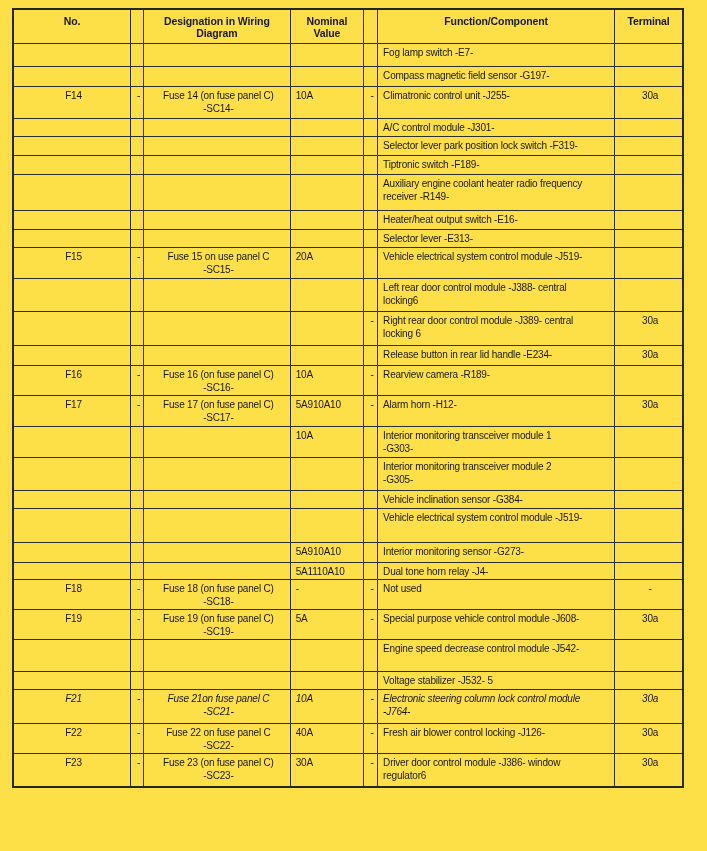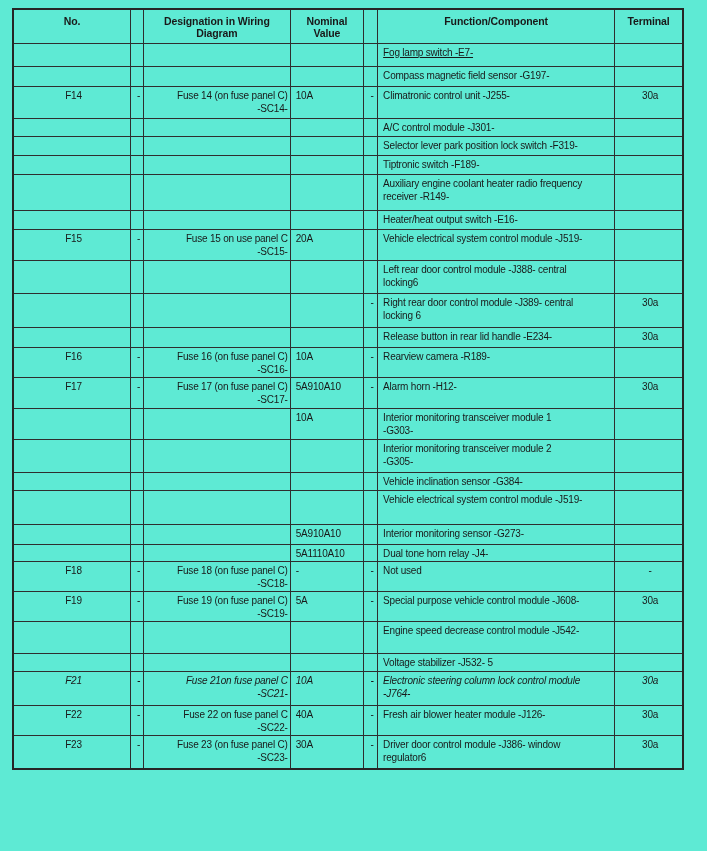--- a/index.html
+++ b/index.html
@@ -4,21 +4,21 @@
 <style>
   html, body {
     margin: 0;
     padding: 0;
     background: #ffffff;
   }
   .page {
     position: relative;
     width: 707px;
     height: 851px;
-    background: #5eead4;
+    background: #fde047;
     font-family: "Liberation Sans", sans-serif;
     color: #191919;
     overflow: hidden;
   }
   table.fuse-table {
     position: absolute;
     left: 12px;
     top: 8px;
     border-collapse: collapse;
     table-layout: fixed;
@@ -41,21 +41,21 @@
     font-size: 10.5px;
     line-height: 12px;
     font-weight: bold;
     text-align: center;
     padding: 5px 2px 4px 2px;
     letter-spacing: -0.1px;
   }
   
   td.c0 { text-align: center; padding-left: 2px; }
   td.c1, td.c4 { text-align: center; padding-left: 1px; padding-right: 1px; }
-  td.c2 { text-align: right; }
+  td.c2 { text-align: center; }
   td.c3 { text-align: left; }
   td.c6 { text-align: center; padding-left: 2px; }
   
   td.c5, th.c5 { border-left: 3px double #2e2e2e; text-align: left; }
   th.c5 { text-align: center; }
 </style>
 </head>
 <body>
 
 <div class="page">
@@ -76,21 +76,21 @@
           <th class="c2">Designation in Wiring
 Diagram</th>
           <th class="c3">Nominal
 Value</th>
           <th class="c4"></th>
           <th class="c5">Function/Component</th>
           <th class="c6">Terminal</th>
         </tr>
     </thead>
     <tbody>
-        <tr style="height: 23px; text-decoration: underline;">
+        <tr style="height: 23px;">
           <td class="c0"></td>
           <td class="c1"></td>
           <td class="c2"></td>
           <td class="c3"></td>
           <td class="c4"></td>
           <td class="c5">Fog lamp switch -E7-</td>
           <td class="c6"></td>
         </tr>
         <tr style="height: 20px;">
           <td class="c0"></td>
@@ -150,20 +150,29 @@
         </tr>
         <tr style="height: 19px;">
           <td class="c0"></td>
           <td class="c1"></td>
           <td class="c2"></td>
           <td class="c3"></td>
           <td class="c4"></td>
           <td class="c5">Heater/heat output switch -E16-</td>
           <td class="c6"></td>
         </tr>
+        <tr style="height: 18px;">
+          <td class="c0"></td>
+          <td class="c1"></td>
+          <td class="c2"></td>
+          <td class="c3"></td>
+          <td class="c4"></td>
+          <td class="c5">Selector lever -E313-</td>
+          <td class="c6"></td>
+        </tr>
         <tr style="height: 31px;">
           <td class="c0">F15</td>
           <td class="c1">-</td>
           <td class="c2">Fuse 15 on use panel C
 -SC15-</td>
           <td class="c3">20A</td>
           <td class="c4"></td>
           <td class="c5">Vehicle electrical system control module -J519-</td>
           <td class="c6"></td>
         </tr>
@@ -321,21 +330,21 @@
 -J764-</td>
           <td class="c6">30a</td>
         </tr>
         <tr style="height: 30px;">
           <td class="c0">F22</td>
           <td class="c1">-</td>
           <td class="c2">Fuse 22 on fuse panel C
 -SC22-</td>
           <td class="c3">40A</td>
           <td class="c4">-</td>
-          <td class="c5">Fresh air blower heater module -J126-</td>
+          <td class="c5">Fresh air blower control locking -J126-</td>
           <td class="c6">30a</td>
         </tr>
         <tr style="height: 33px;">
           <td class="c0">F23</td>
           <td class="c1">-</td>
           <td class="c2">Fuse 23 (on fuse panel C)
 -SC23-</td>
           <td class="c3">30A</td>
           <td class="c4">-</td>
           <td class="c5">Driver door control module -J386- window

